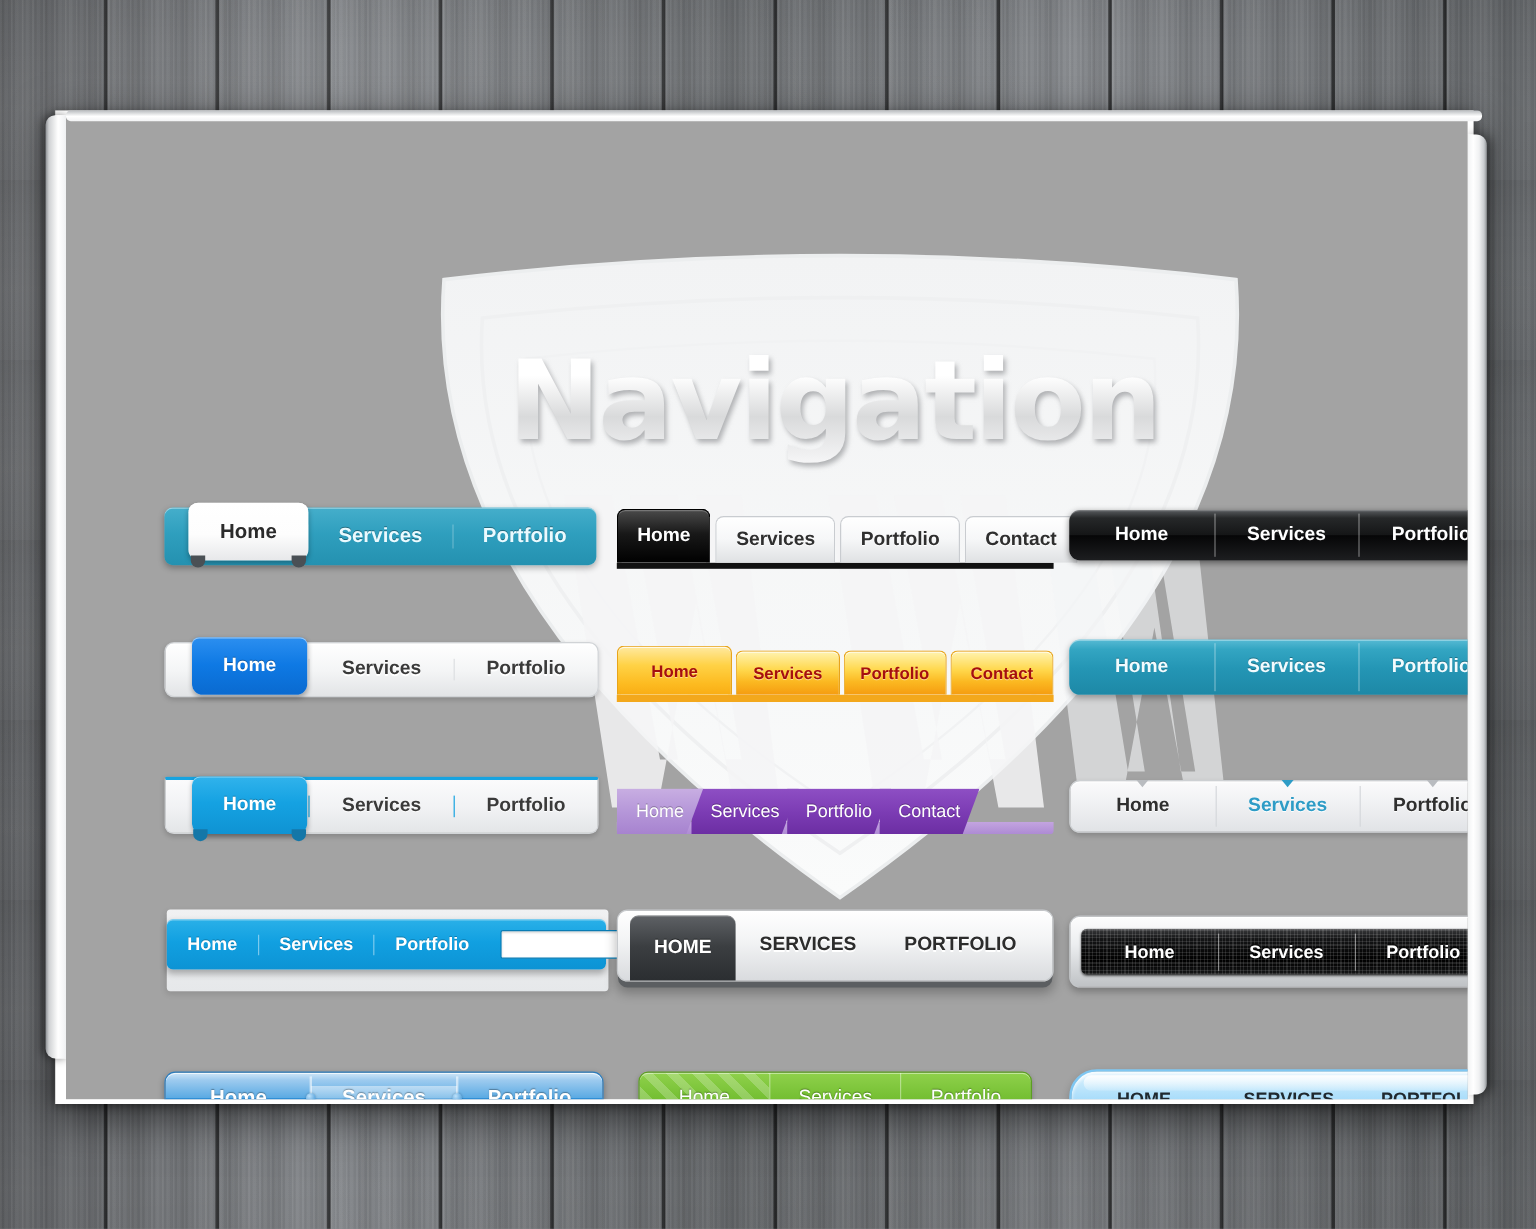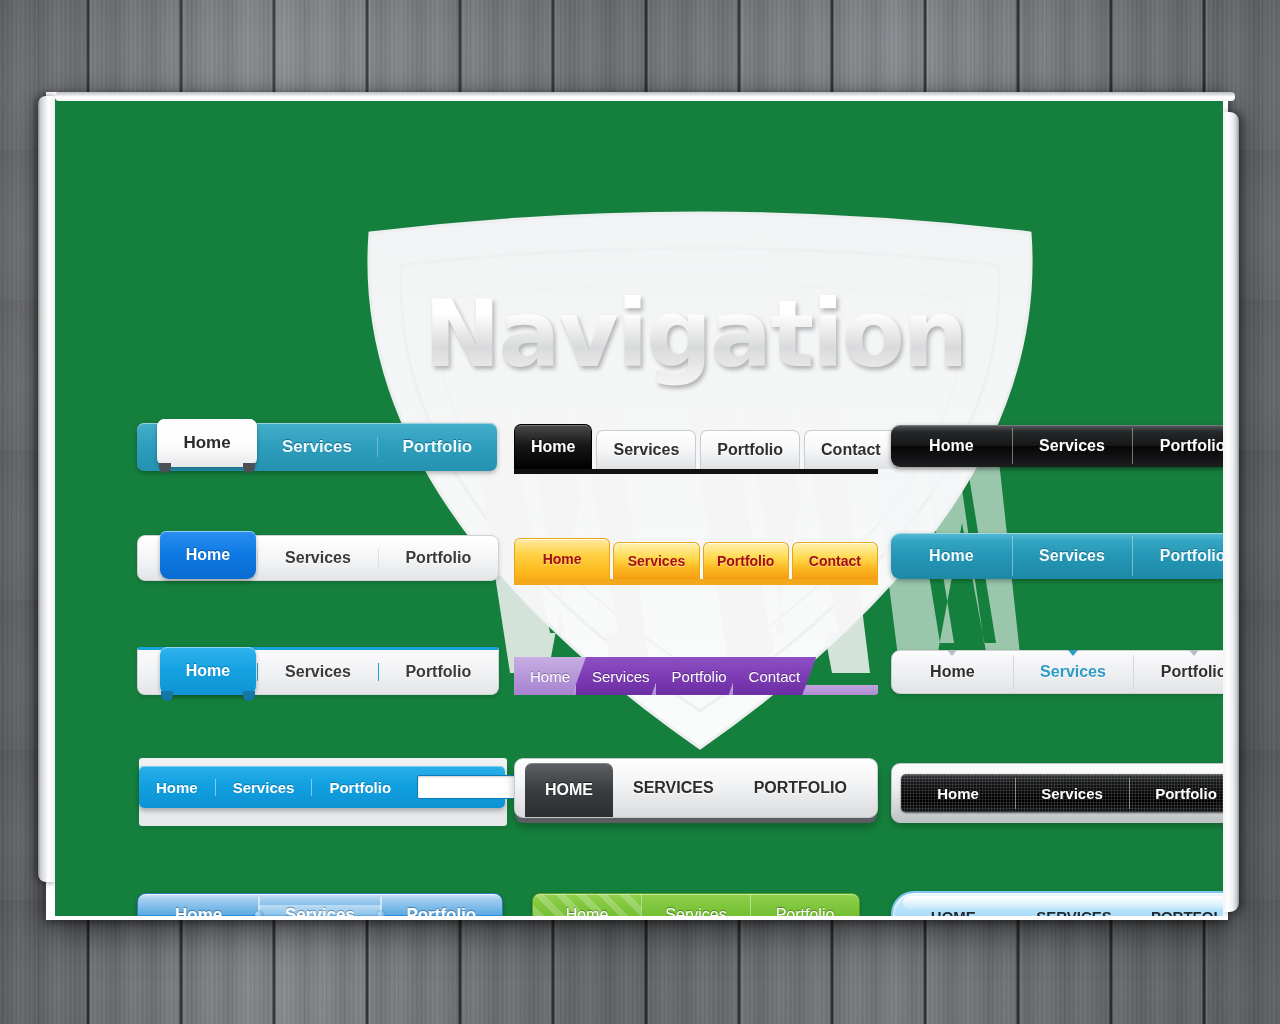--- a/index.html
+++ b/index.html
@@ -56,21 +56,21 @@
   }
 
   
   #sheet-shadow{
     position:absolute; left:46px; top:92px; width:1182px; height:828px;
     background:#ffffff;
     box-shadow: 0 10px 34px rgba(0,0,0,0.55), 0 2px 8px rgba(0,0,0,0.45);
   }
   #sheet{
     position:absolute; left:55px; top:98px; width:1168px; height:818px;
-    background:#15803d;
+    background:#a3a3a3;
     overflow:hidden;
   }
   
   #curl-left{
     position:absolute; left:38px; top:96px; width:20px; height:786px;
     background: linear-gradient(90deg,#8d9094 0%, #cfd1d3 14%, #ffffff 52%, #f3f4f5 78%, #e2e4e6 100%);
     border-radius: 8px 0 0 8px;
     box-shadow: -3px 0 7px rgba(0,0,0,0.45);
   }
   

